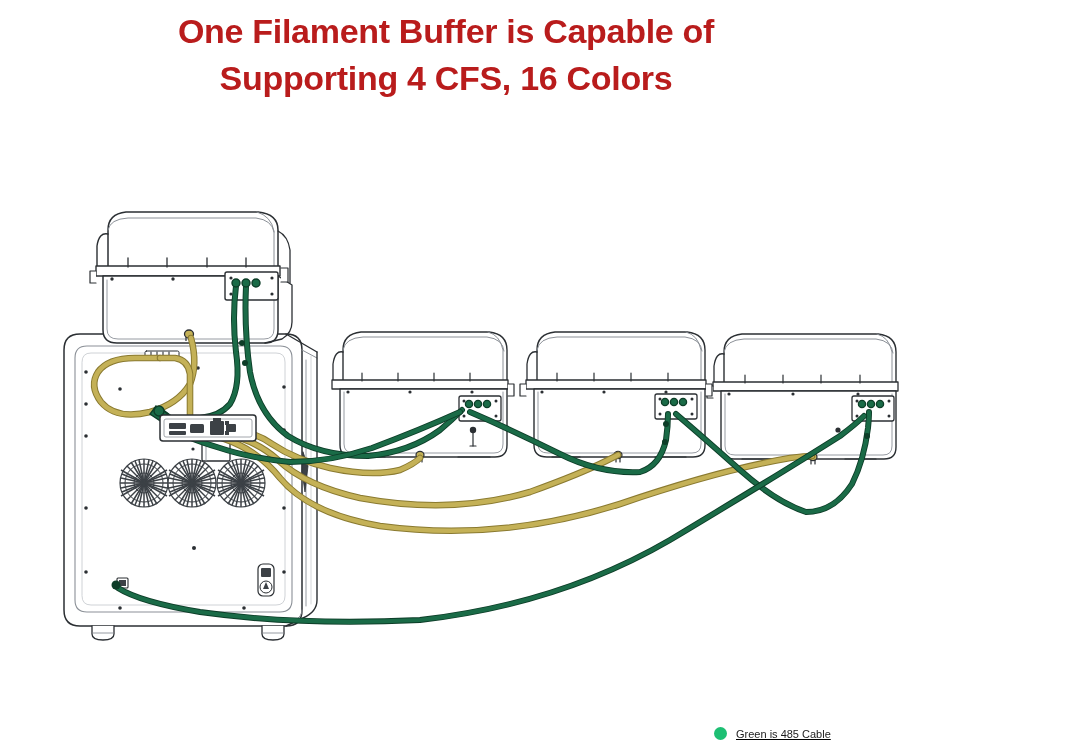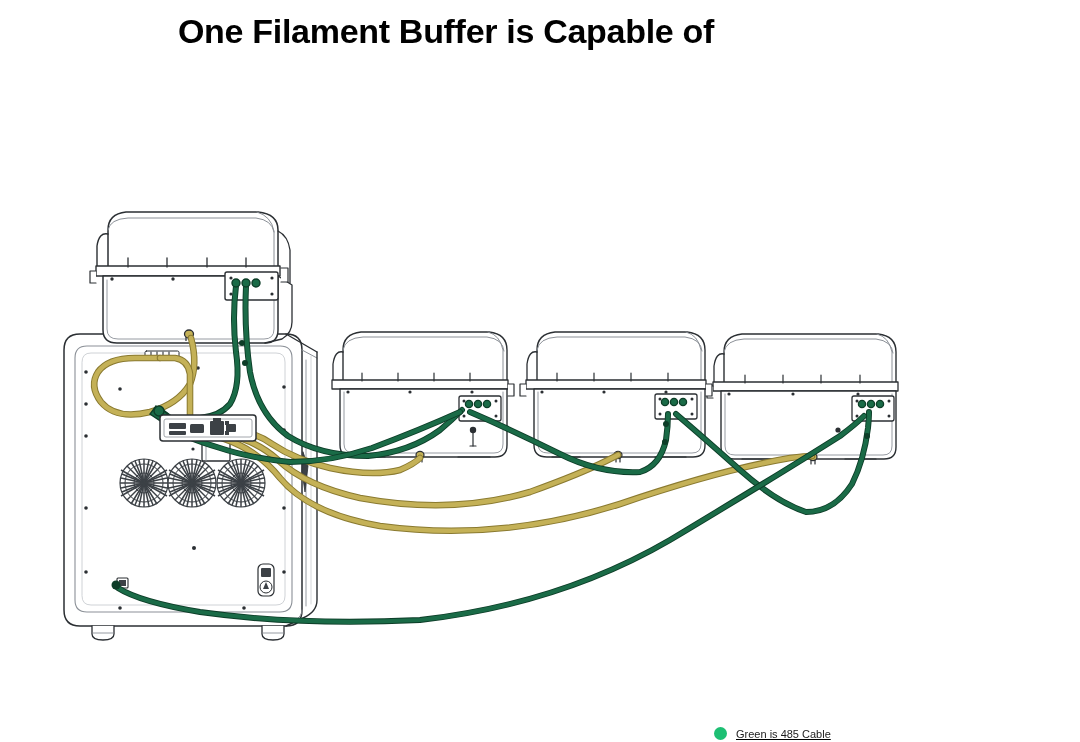--- a/index.html
+++ b/index.html
@@ -17,21 +17,21 @@
   #title {
     position: absolute;
     top: 8px;
     left: 0;
     width: 892px;
     text-align: center;
     font-size: 34px;
     font-weight: bold;
     line-height: 1.38;
     letter-spacing: -0.3px;
-    color: #000000;
+    color: #b91c1c;
     font-family: "Liberation Sans", sans-serif;
   }
   #title .tline { display: block; }
   #diagram {
     position: absolute;
     top: 0;
     left: 0;
     width: 1080px;
     height: 742px;
   }
@@ -60,20 +60,21 @@
     color: #1c1c1c;
     font-family: "Liberation Sans", sans-serif;
     white-space: nowrap;
   }
 </style>
 </head>
 <body>
 
 <div id="title">
   <span class="tline">One Filament Buffer is Capable of</span>
+  <span class="tline">Supporting 4 CFS, 16 Colors</span>
 </div>
 
 <svg id="diagram" viewBox="0 0 1080 742">
   <defs>
     <g id="hinge-ticks">
       <line x1="0" y1="0" x2="0" y2="9"></line>
     </g>
   </defs>
 
   <g fill="none" stroke="#2b2f33" stroke-width="1.4" stroke-linejoin="round" stroke-linecap="round">

